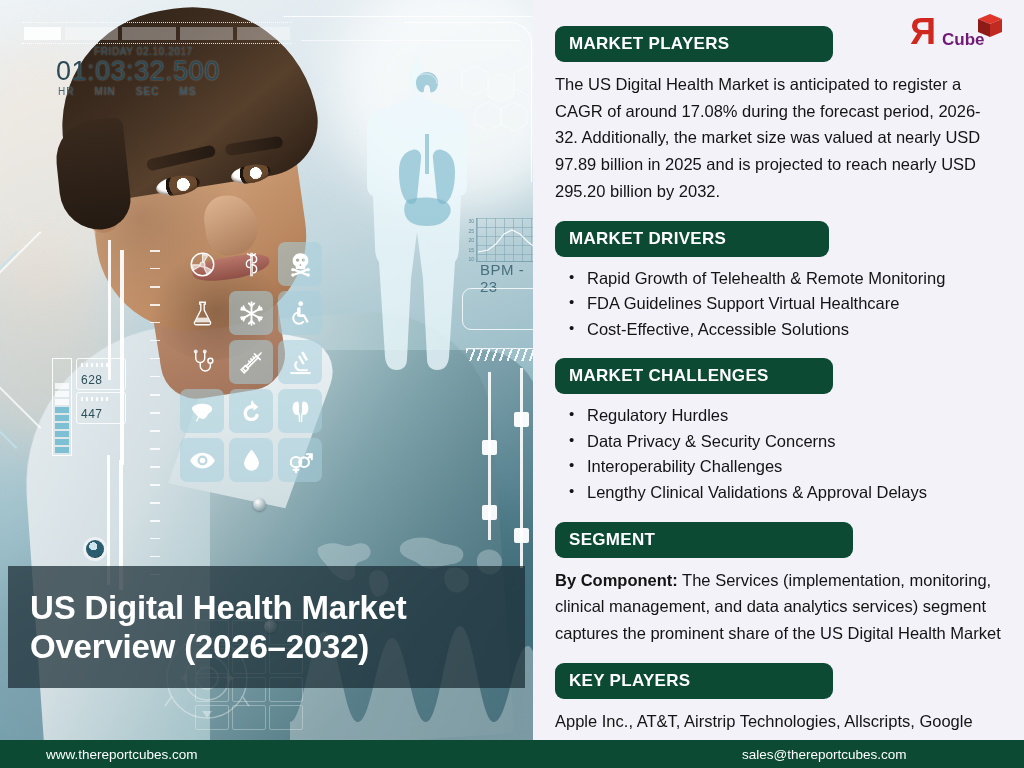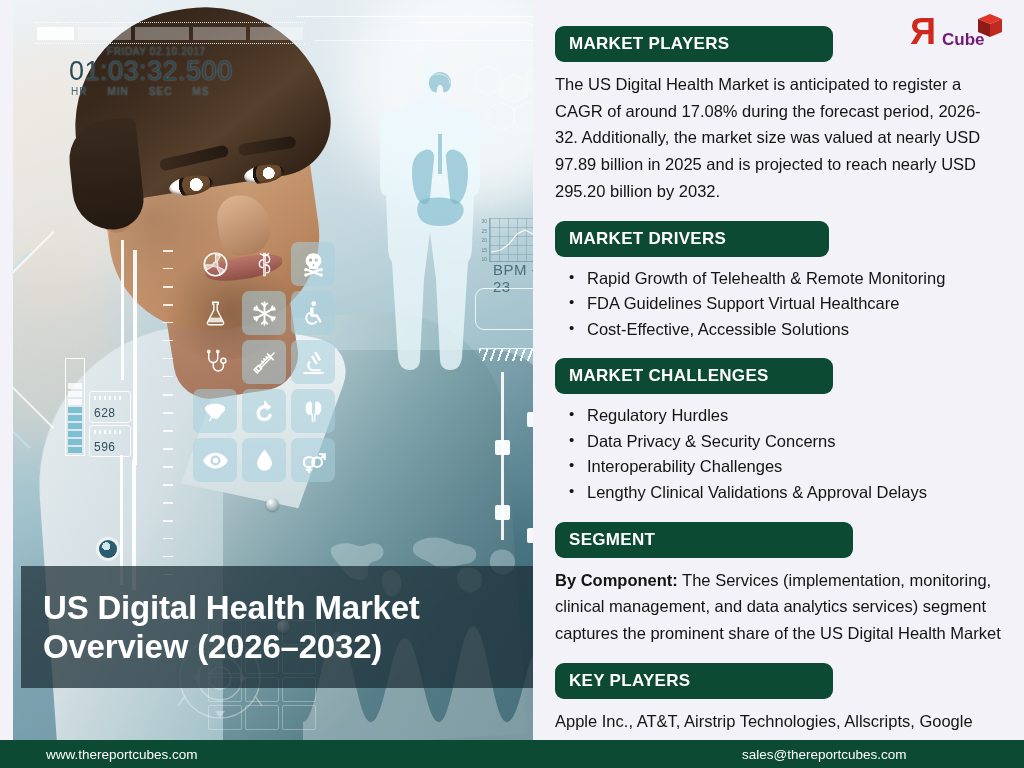--- a/index.html
+++ b/index.html
@@ -15,21 +15,21 @@
     position: relative;
     width: 1024px;
     height: 768px;
     background: #f2f2f8;
     overflow: hidden;
   }
 
   
   .hero {
     position: absolute;
-    left: 13px; top: 0;
+    left: 0; top: 0;
     width: 533px;
     height: 740px;
     overflow: hidden;
     background:
       linear-gradient(160deg, #eef3f6 0%, #dfe9ee 18%, #c3d7de 38%, #9dbfc9 58%, #7aa7b4 75%, #5d8b99 100%);
   }
 
   
   .hero-bg-blob {
     position: absolute;
@@ -199,24 +199,24 @@
 
   .gauge {
     position:absolute; left:52px; top:358px; width:20px; height:98px;
     border:1px solid rgba(255,255,255,.9);
     display:flex; flex-direction:column; justify-content:flex-end; gap:2px; padding:2px;
   }
   .gauge i { display:block; height:6px; background: rgba(255,255,255,.75); }
   .gauge i.on { background: rgba(120,190,210,.95); }
 
   .readout {
-    position:absolute; width:42px; height:32px;
+    position:absolute; width:50px; height:32px;
     border:1px solid rgba(255,255,255,.85); border-radius:3px;
     color:#2d4f5c; font-size:12px; display:flex; align-items:flex-end;
-    padding:2px 4px; letter-spacing:.5px;margin-top:33px;
+    padding:2px 4px; letter-spacing:.5px;
   }
   .readout::before {
     content:""; position:absolute; left:4px; top:4px; width:30px; height:4px;
     background: repeating-linear-gradient(90deg, rgba(255,255,255,.9) 0 2px, transparent 2px 5px);
   }
   .readout-1 { left:76px; top:358px; }
   .readout-2 { left:76px; top:392px; }
 
   .vbar {
     position:absolute; background: rgba(255,255,255,.92);
@@ -522,21 +522,21 @@
         <i class="on"></i>
           <i class="on"></i>
           <i class="on"></i>
           <i class="on"></i>
       </div>
 
       <div class="readout readout-1">
         <span>628</span>
       </div>
       <div class="readout readout-2">
-        <span>596</span>
+        <span>447</span>
       </div>
 
       <div class="vbar vbar-1"></div>
       <div class="vbar vbar-2"></div>
       <div class="vbar vbar-3"></div>
       <div class="vbar vbar-4"></div>
       <div class="ticks"></div>
       <div class="lens"></div>
 
       <div class="icon-grid">

